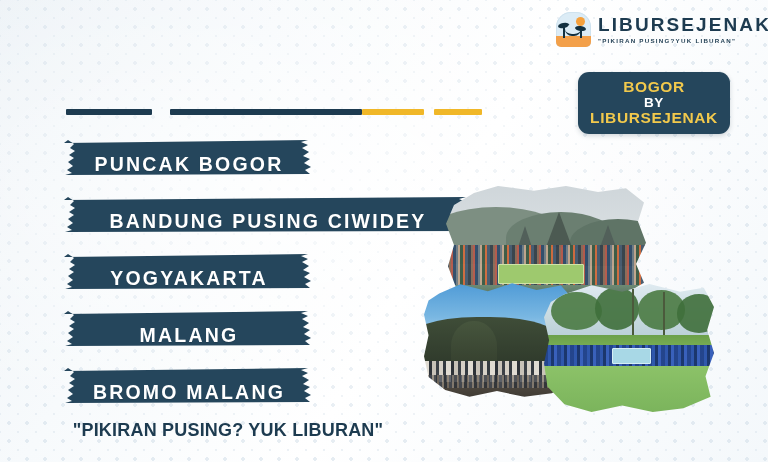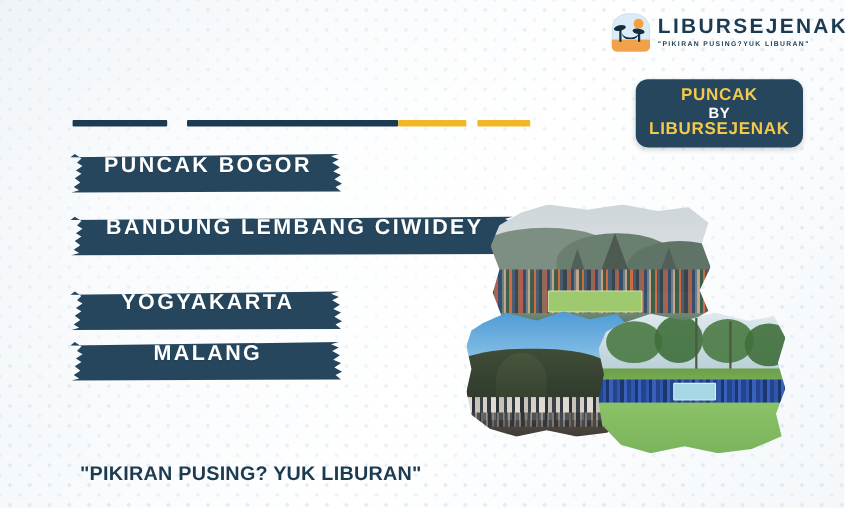--- a/index.html
+++ b/index.html
@@ -72,34 +72,34 @@
   }
   .rule{position:absolute;left:62px;top:109px;width:420px;height:7px;}
   .rule span{position:absolute;top:0;height:6px;border-radius:1px;}
   .r1{left:4px;width:86px;background:#1d3b50;}
   .r2{left:108px;width:192px;background:#1d3b50;}
   .r3{left:300px;width:62px;background:#f0b728;}
   .r4{left:372px;width:48px;background:#f0b728;}
 
   
   .banner{
-    position:absolute;height:37px;display:flex;align-items:flex-start;justify-content:center;
+    position:absolute;height:37px;display:flex;align-items:flex-end;justify-content:center;
   }
   .banner .bg{
     position:absolute;inset:0;
   }
   .banner .bg svg{width:100%;height:100%;display:block;}
   .banner .lbl{
     position:relative;z-index:2;color:#ffffff;font-weight:700;
     font-size:19.5px;letter-spacing:2.2px;white-space:nowrap;
     text-shadow:0 1px 1px rgba(0,0,0,.12);
   }
   .b1{left:58px;top:139px;width:262px;}
   .b2{left:58px;top:196px;width:420px;}
-  .b3{left:58px;top:264px;width:262px;}
+  .b3{left:58px;top:253px;width:262px;}
   .b4{left:58px;top:310px;width:262px;}
   .b5{left:58px;top:367px;width:262px;}
 
   
   .slogan{
     position:absolute;left:58px;top:420px;width:340px;text-align:center;
     color:#1d3b50;font-weight:700;font-size:18px;letter-spacing:.2px;
   }
 
   
@@ -138,21 +138,21 @@
       <div class="lm-tree t2"></div>
       <div class="lm-ham"></div>
     </div>
     <div class="logo-txt">
       <div class="logo-name">LIBURSEJENAK</div>
       <div class="logo-tag">"PIKIRAN PUSING?YUK LIBURAN"</div>
     </div>
   </div>
 
   <div class="price-badge">
-    <div class="pb-line pb-1">PUNCAK</div>
+    <div class="pb-line pb-1">BOGOR</div>
     <div class="pb-line pb-2">BY</div>
     <div class="pb-line pb-3">LIBURSEJENAK</div>
   </div>
 
   <div class="rule">
     <span class="r1"></span>
     <span class="r2"></span>
     <span class="r3"></span>
     <span class="r4"></span>
   </div>
@@ -165,41 +165,49 @@
     </div>
     <div class="lbl">PUNCAK BOGOR</div>
   </div>
 
   <div class="banner b2">
     <div class="bg">
       <svg viewBox="0 0 420 37" preserveAspectRatio="none">
           <path fill="#25465c" d="M6,4 L10,1 L16,5 L12,9 L17,12 L11,16 L16,19 L10,23 L15,27 L9,31 L14,34 L7,36 L410,35 L405,31 L411,28 L404,24 L410,20 L403,17 L409,13 L402,9 L408,6 L401,3 L408,1 Z"></path>
         </svg>
     </div>
-    <div class="lbl">BANDUNG LEMBANG CIWIDEY</div>
+    <div class="lbl">BANDUNG PUSING CIWIDEY</div>
   </div>
 
   <div class="banner b3">
     <div class="bg">
       <svg viewBox="0 0 262 37" preserveAspectRatio="none">
           <path fill="#25465c" d="M6,4 L10,1 L16,5 L12,9 L17,12 L11,16 L16,19 L10,23 L15,27 L9,31 L14,34 L7,36 L252,35 L247,31 L253,28 L246,24 L252,20 L245,17 L251,13 L244,9 L250,6 L243,3 L250,1 Z"></path>
         </svg>
     </div>
     <div class="lbl">YOGYAKARTA</div>
   </div>
 
   <div class="banner b4">
     <div class="bg">
       <svg viewBox="0 0 262 37" preserveAspectRatio="none">
           <path fill="#25465c" d="M6,4 L10,1 L16,5 L12,9 L17,12 L11,16 L16,19 L10,23 L15,27 L9,31 L14,34 L7,36 L252,35 L247,31 L253,28 L246,24 L252,20 L245,17 L251,13 L244,9 L250,6 L243,3 L250,1 Z"></path>
         </svg>
     </div>
     <div class="lbl">MALANG</div>
   </div>
 
+  <div class="banner b5">
+    <div class="bg">
+      <svg viewBox="0 0 262 37" preserveAspectRatio="none">
+          <path fill="#25465c" d="M6,4 L10,1 L16,5 L12,9 L17,12 L11,16 L16,19 L10,23 L15,27 L9,31 L14,34 L7,36 L252,35 L247,31 L253,28 L246,24 L252,20 L245,17 L251,13 L244,9 L250,6 L243,3 L250,1 Z"></path>
+        </svg>
+    </div>
+    <div class="lbl">BROMO MALANG</div>
+  </div>
 
   <div class="slogan">"PIKIRAN PUSING? YUK LIBURAN"</div>
 
   <div class="collage">
 
     <div class="photo ph-top" style="clip-path:polygon(14% 6%,26% 0%,44% 4%,60% 0%,76% 5%,90% 2%,99% 14%,96% 30%,100% 48%,95% 66%,99% 82%,86% 95%,70% 99%,52% 95%,34% 100%,18% 95%,5% 86%,1% 68%,4% 50%,0% 32%,4% 16%)">
       <div class="inner sky-misty"></div>
       <div class="inner">
         <div class="mt" style="left:-10%;top:18%;width:70%;height:48%;background:#7d8f82;"></div>
         <div class="mt" style="left:30%;top:22%;width:55%;height:44%;background:#6b7f71;"></div>

